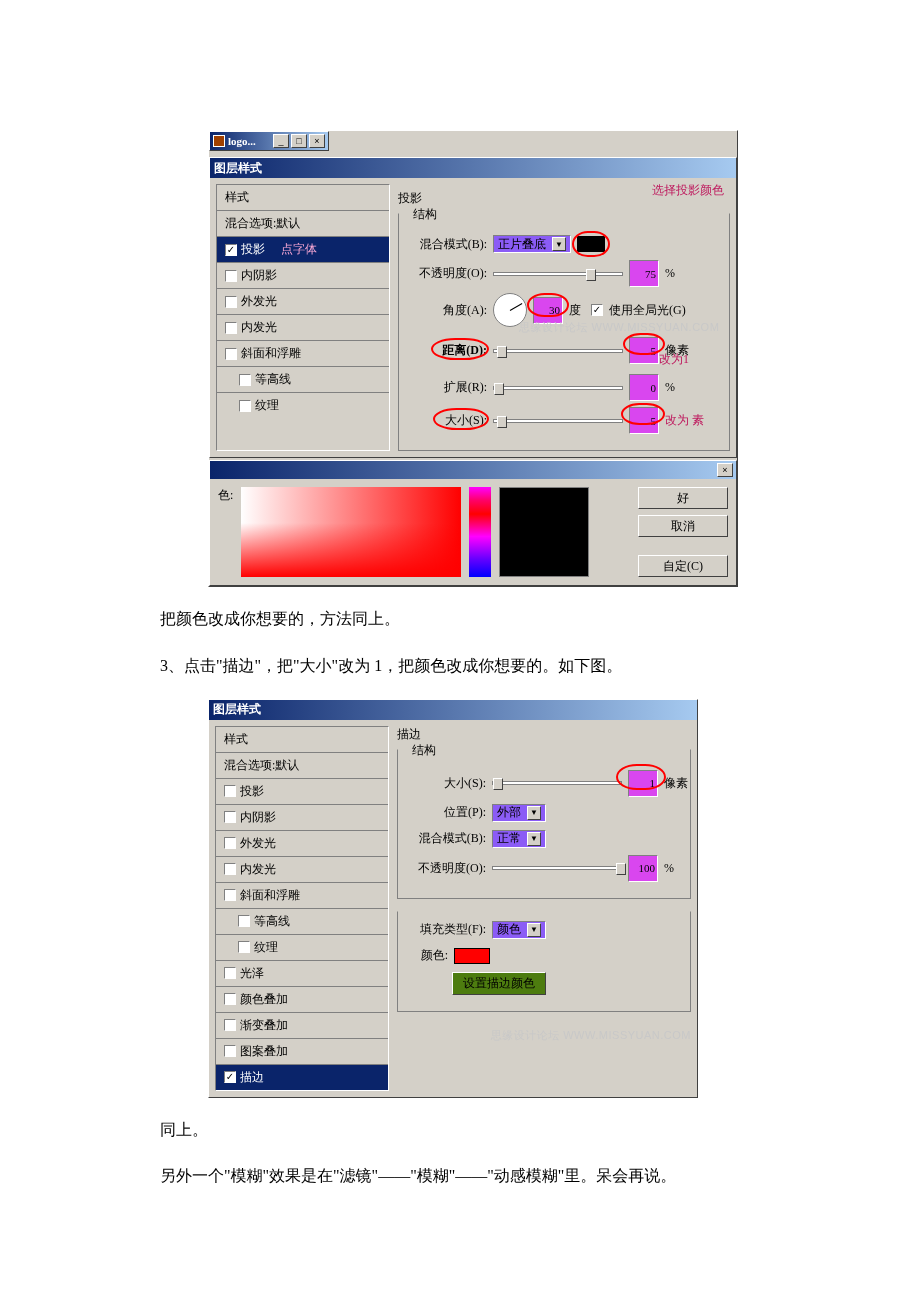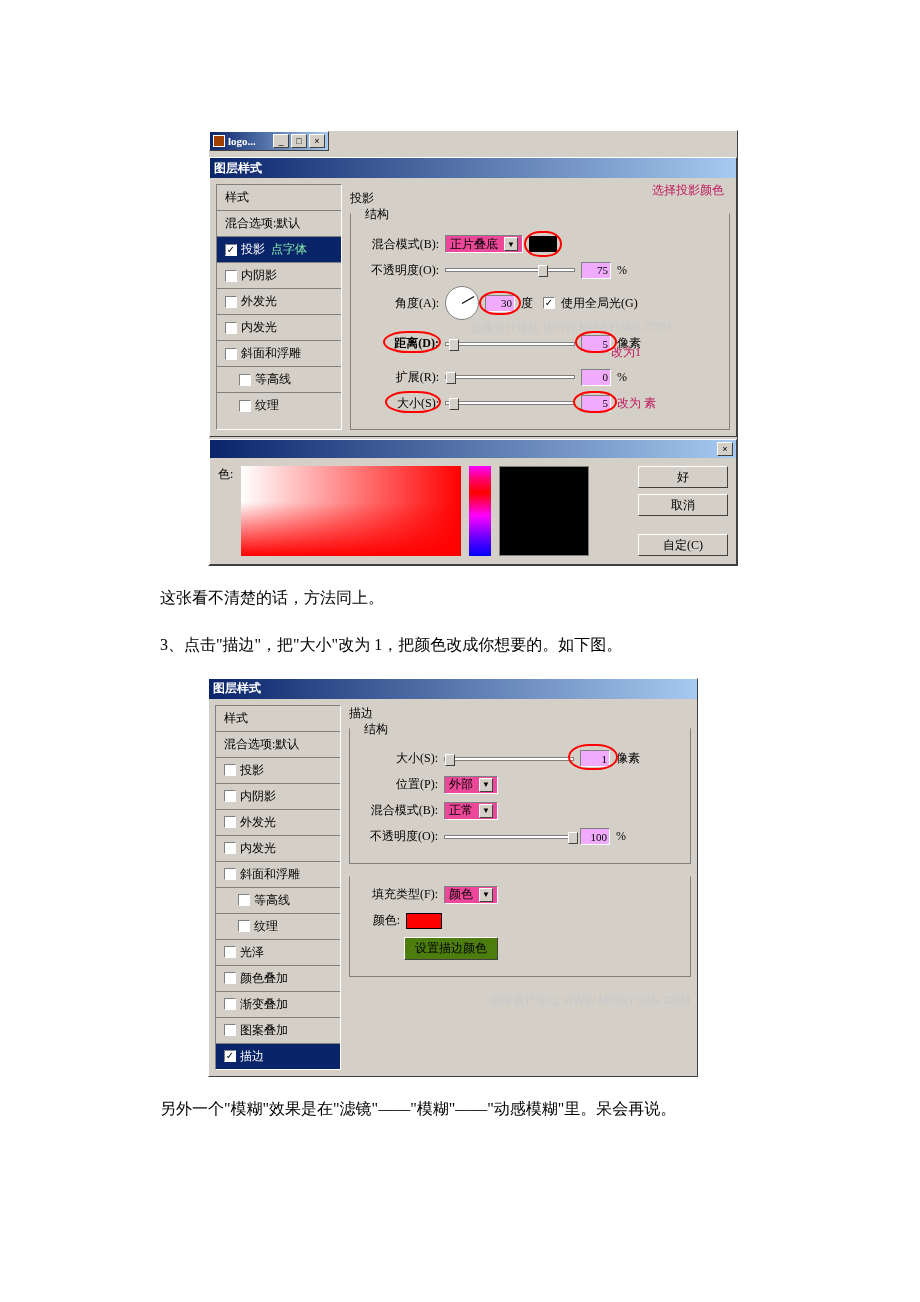--- a/index.html
+++ b/index.html
@@ -11,37 +11,37 @@
   .fig2 { width: 490px; margin-left: 48px; margin-top: 8px; }
 
   
   .win-gray { background: #d4d0c8; }
   .win-border-out { border: 1px solid #fff; border-right-color:#404040; border-bottom-color:#404040; }
   .win-titlebar { background: linear-gradient(to right, #0a246a, #a6caf0); color:#fff; height:20px; display:flex; align-items:center; padding:0 4px; font-size:12px; font-family:Tahoma,sans-serif; font-weight:bold; }
   .win-btn { background:#d4d0c8; border:1px solid #fff; border-right-color:#404040; border-bottom-color:#404040; width:16px; height:14px; display:flex; align-items:center; justify-content:center; font-size:9px; font-family:Arial; color:#000; }
   .win-btn-group { display:flex; gap:2px; margin-left:auto; }
 
   .dlg-body { display:flex; padding:6px; gap:8px; }
-  .style-list { width:126px; border:1px solid #808080; border-right-color:#fff; border-bottom-color:#fff; background:#d4d0c8; font-size:12px; }
+  .style-list { width:174px; border:1px solid #808080; border-right-color:#fff; border-bottom-color:#fff; background:#d4d0c8; font-size:12px; }
   .style-list .hdr { padding:4px 8px; border-bottom:1px solid #808080; background:#d4d0c8;}
   .style-list .row { padding:4px 8px; border-bottom:1px solid #808080; display:flex; align-items:center; gap:4px; }
   .style-list .row.indent { padding-left:22px; }
   .style-list .row.sel { background:#0a246a; color:#fff; }
   .chk { width:12px; height:12px; background:#fff; border:1px solid #808080; border-right-color:#fff; border-bottom-color:#fff; display:inline-flex; align-items:center; justify-content:center; font-size:10px; color:#000; line-height:1; }
   .chk.on::after { content:"✓"; }
 
   .right-pane { flex:1; font-size:12px; }
   .grp { border:1px solid #808080; border-top-color:#fff0; position:relative; padding:10px 2px 10px 10px; margin-top:6px; }
   .grp::before { content:attr(data-label); position:absolute; top:-8px; left:8px; background:#d4d0c8; padding:0 4px; font-size:12px;}
   .field-row { display:flex; align-items:center; gap:6px; margin:6px 0; font-size:12px; min-height:20px;}
   .lbl { width:78px; text-align:right; }
-  .inp { width:30px; height:17px; background:#f0abfc; border:1px solid #808080; border-right-color:#fff; border-bottom-color:#fff; font-size:11px; text-align:right; padding:0 2px; font-family:Tahoma; display:inline-flex; align-items:center; justify-content:flex-end;}
+  .inp { width:30px; height:27px; background:#d946ef; border:1px solid #808080; border-right-color:#fff; border-bottom-color:#fff; font-size:11px; text-align:right; padding:0 2px; font-family:Tahoma; display:inline-flex; align-items:center; justify-content:flex-end;}
   .slider { flex:1; height:4px; background:#fff; border:1px solid #808080; position:relative; max-width:130px;}
   .slider .thumb { position:absolute; top:-4px; width:10px; height:12px; background:#d4d0c8; border:1px solid #404040; border-top-color:#fff; border-left-color:#fff;}
-  .dd { height:18px; background:#ec4899; border:1px solid #808080; border-right-color:#fff; border-bottom-color:#fff; display:inline-flex; align-items:center; padding:0 4px; font-size:12px; gap:6px; }
+  .dd { height:18px; background:#8b5cf6; border:1px solid #808080; border-right-color:#fff; border-bottom-color:#fff; display:inline-flex; align-items:center; padding:0 4px; font-size:12px; gap:6px; }
   .dd .ar { width:14px; height:14px; background:#d4d0c8; border:1px solid #fff; border-right-color:#404040; border-bottom-color:#404040; display:flex; align-items:center; justify-content:center; font-size:8px;}
   .swatch { width:28px; height:16px; border:1px solid #000; }
   .angle-dial { width:34px; height:34px; border-radius:50%; border:1px solid #808080; background:#fff; position:relative;}
   .angle-dial::after { content:""; position:absolute; left:50%; top:50%; width:14px; height:1px; background:#000; transform-origin:left center; transform:rotate(-30deg);}
   .red-ann { position:absolute; color:#be185d; font-size:12px; font-family:"SimSun"; }
   .red-circ { position:absolute; border:2px solid #f00; border-radius:50%/60%; }
 
   
   .cp-bar { background: linear-gradient(to right,#0a246a,#a6caf0); height:18px; position:relative;}
   .cp-body { display:flex; padding:8px; gap:8px; align-items:flex-start;}
@@ -84,21 +84,21 @@
       <div class="dlg-body" style="position:relative;">
 
         <div class="style-list">
           <div class="hdr">样式</div>
           <div class="row">
               <span>混合选项:默认</span>
             </div>
           <div class="row sel" style="position:relative;">
             <span class="chk on"></span>
             <span>投影</span>
-            <span class="red-ann" style="position:static;margin-left:2px;color:#86efac;">点字体</span>
+            <span class="red-ann" style="position:static;margin-left:12px;color:#f9a8d4;">点字体</span>
           </div>
           <div class="row">
               <span class="chk"></span>
               <span>内阴影</span>
             </div>
           <div class="row">
               <span class="chk"></span>
               <span>外发光</span>
             </div>
           <div class="row">
@@ -216,21 +216,21 @@
         <div class="cp-btns">
           <div class="push-btn">好</div>
           <div class="push-btn">取消</div>
           <div style="height:6px;"></div>
           <div class="push-btn">自定(C)</div>
         </div>
       </div>
     </div>
   </div>
 
-  <p class="text-para">这张看不清楚的话，方法同上。</p>
+  <p class="text-para">把颜色改成你想要的，方法同上。</p>
   <p class="text-para">3、点击"描边"，把"大小"改为 1，把颜色改成你想要的。如下图。</p>
 
   <div class="figure fig2 win-gray win-border-out">
     <div class="win-titlebar">
         <span>图层样式</span>
       </div>
     <div class="dlg-body">
       <div class="style-list">
         <div class="hdr">样式</div>
         <div class="row">
@@ -343,15 +343,16 @@
           </div>
           <div class="field-row" style="justify-content:flex-start;padding-left:44px;">
             <span class="btn-like">设置描边颜色</span>
           </div>
         </div>
         <div class="wm" style="text-align:right;margin-top:16px;">思缘设计论坛  WWW.MISSYUAN.COM</div>
       </div>
     </div>
   </div>
 
+  <p class="text-para">同上。</p>
   <p class="text-para">另外一个"模糊"效果是在"滤镜"——"模糊"——"动感模糊"里。呆会再说。</p>
 
 </div>
 
 </body></html>

